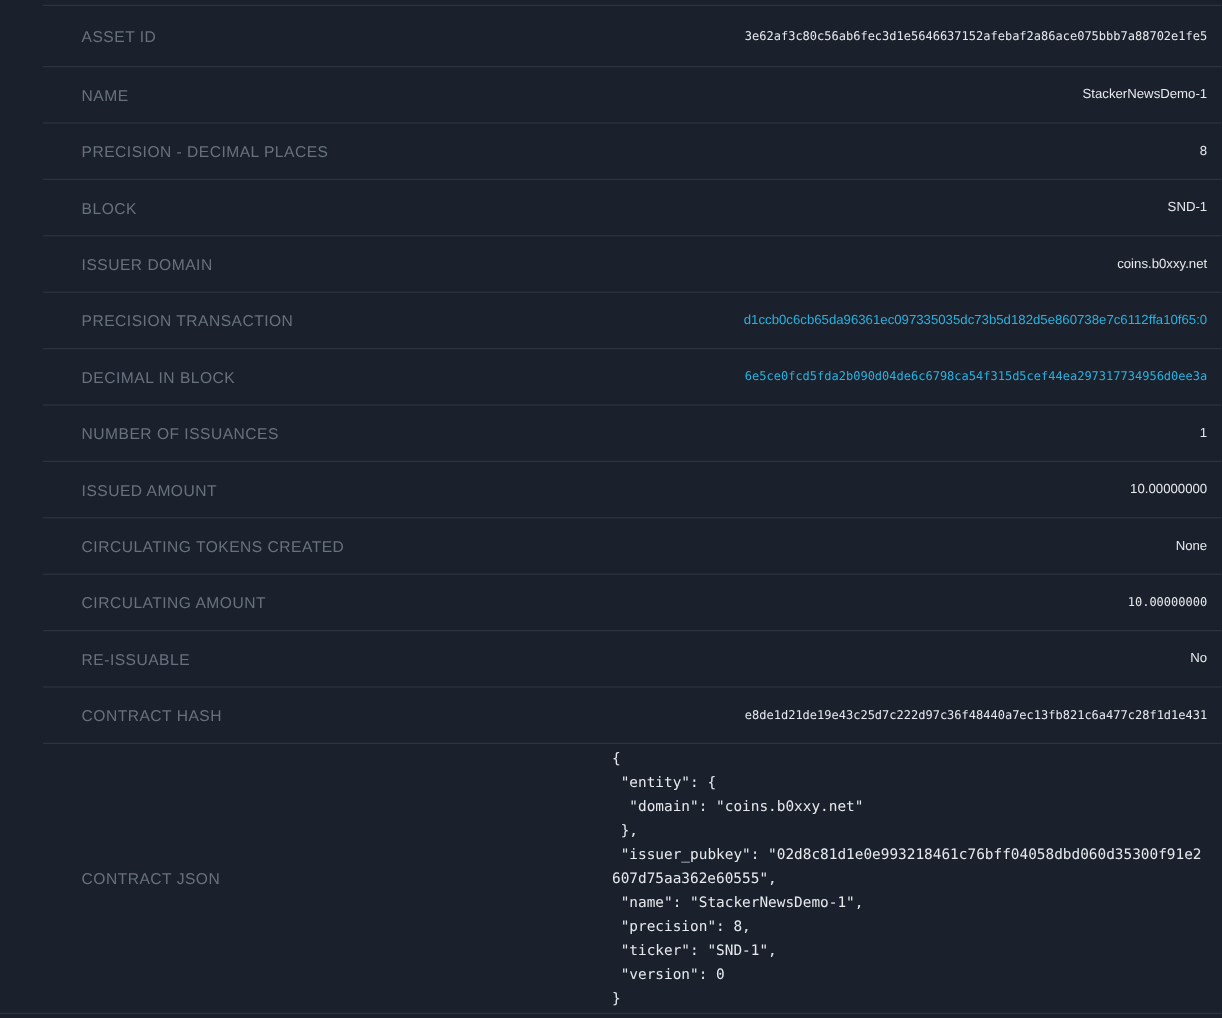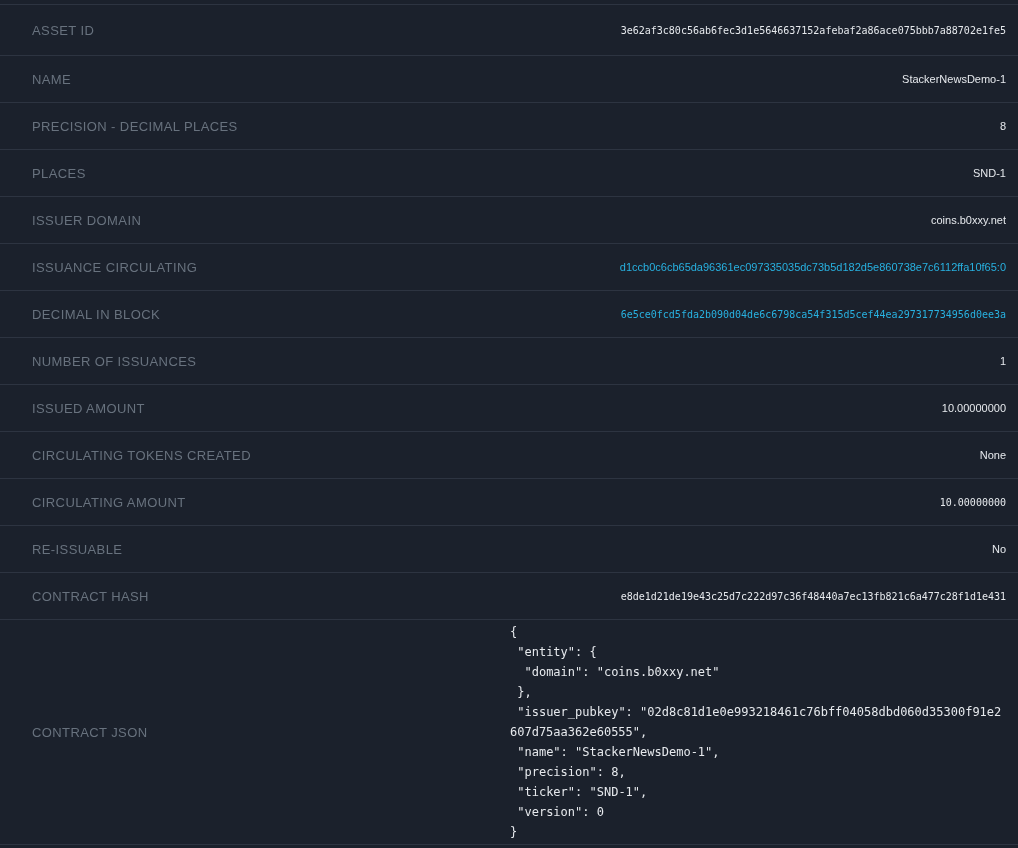--- a/index.html
+++ b/index.html
@@ -13,20 +13,21 @@
   html, body {
     margin: 0; padding: 0;
     width: 1018px; height: 848px;
     background: var(--bg);
     font-family: "Liberation Sans", sans-serif;
     overflow: hidden;
   }
   .asset-table {
     margin-top: 4px;
     border-bottom: 1px solid var(--border);
+    padding-left: 36px;
   }
   .row {
     display: flex;
     justify-content: space-between;
     align-items: center;
     height: 47px;
     border-top: 1px solid var(--border);
     padding: 0 12px 0 32px;
   }
   .row:first-child { height: 51px; }
@@ -77,29 +78,29 @@
     </div>
     <div class="row">
       <div class="label">NAME</div>
       <div class="value">StackerNewsDemo-1</div>
     </div>
     <div class="row">
       <div class="label">PRECISION - DECIMAL PLACES</div>
       <div class="value">8</div>
     </div>
     <div class="row">
-      <div class="label">PLACES</div>
+      <div class="label">BLOCK</div>
       <div class="value">SND-1</div>
     </div>
     <div class="row">
       <div class="label">ISSUER DOMAIN</div>
       <div class="value">coins.b0xxy.net</div>
     </div>
     <div class="row">
-      <div class="label">ISSUANCE CIRCULATING</div>
+      <div class="label">PRECISION TRANSACTION</div>
       <a class="value link" href="#">d1ccb0c6cb65da96361ec097335035dc73b5d182d5e860738e7c6112ffa10f65:0</a>
     </div>
     <div class="row">
       <div class="label">DECIMAL IN BLOCK</div>
       <a class="value mono link" href="#">6e5ce0fcd5fda2b090d04de6c6798ca54f315d5cef44ea297317734956d0ee3a</a>
     </div>
     <div class="row">
       <div class="label">NUMBER OF ISSUANCES</div>
       <div class="value">1</div>
     </div>

